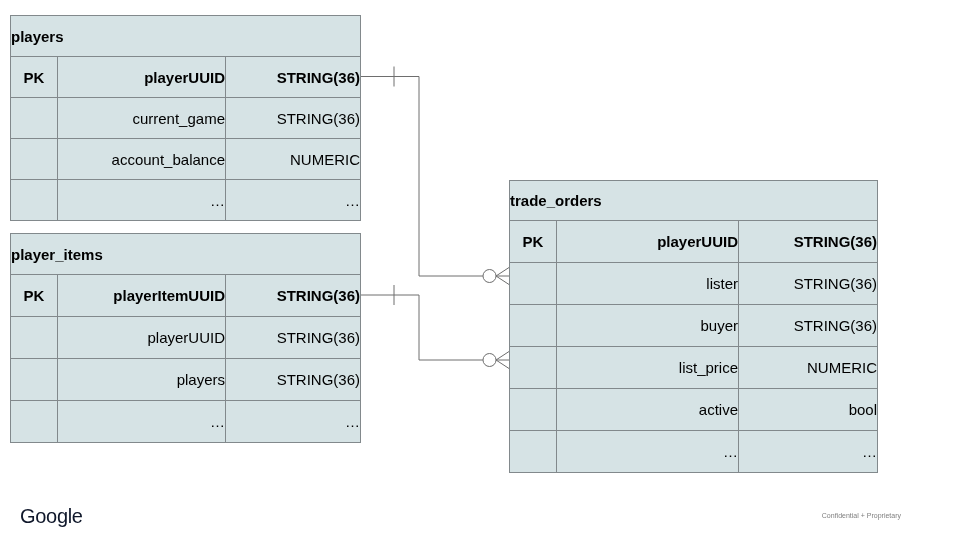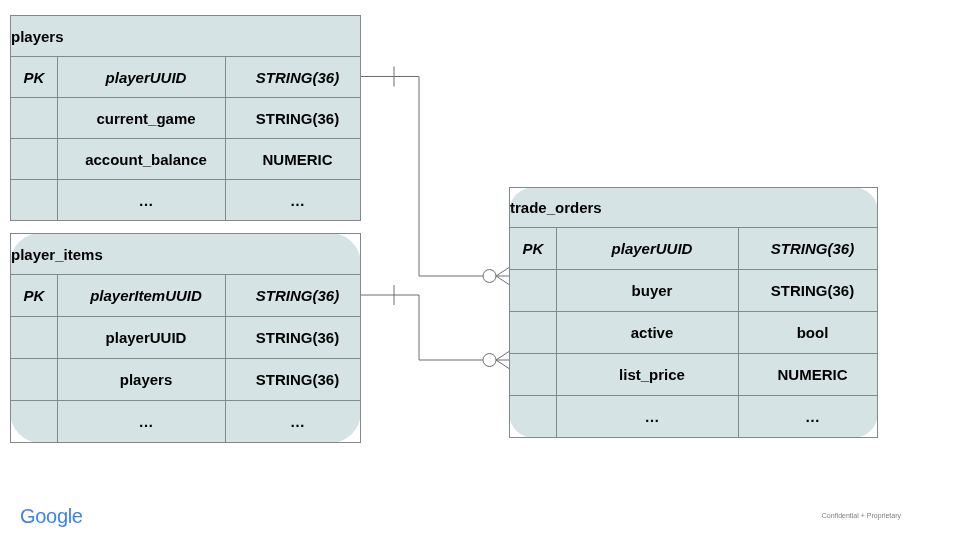--- a/index.html
+++ b/index.html
@@ -17,56 +17,55 @@
     table-layout: fixed;
     background: #d6e3e5;
     border: 1px solid #545b5e;
   }
   table.erd th, table.erd td {
     border: 1px solid #82898c;
     font-size: 15px;
     padding: 0;
     overflow: hidden;
     white-space: nowrap;
-    font-weight: bold;
   }
   table.erd th.tbl-title {
     font-weight: bold;
     text-align: left;
     vertical-align: middle;
   }
   table.erd td.key-cell { text-align: center; vertical-align: middle; }
   table.erd td.name-cell, table.erd td.type-cell {
-    text-align: center; vertical-align: middle; padding-left: 9px;
-  }
-  table.erd tr.pk-row td { font-weight: bold; font-style: italic; }
+    text-align: right; vertical-align: middle; padding-left: 9px;
+  }
+  table.erd tr.pk-row td { font-weight: bold; }
 
   #players-table { left: 10px; top: 15px; width: 350px; }
   #players-table thead tr { height: 41px; }
   #players-table tbody tr { height: 41px; }
 
-  #player-items-table { left: 10px; top: 233px; width: 350px; border-radius: 31px; }
+  #player-items-table { left: 10px; top: 233px; width: 350px; }
   #player-items-table thead tr { height: 41px; }
   #player-items-table tbody tr { height: 42px; }
 
-  #trade-orders-table { left: 509px; top: 187px; width: 368px; border-radius: 25px; }
+  #trade-orders-table { left: 509px; top: 180px; width: 368px; }
   #trade-orders-table thead tr { height: 40px; }
   #trade-orders-table tbody tr { height: 42px; }
 
   #connector-layer {
     position: absolute; left: 0; top: 0;
     width: 960px; height: 540px;
     pointer-events: none;
   }
   #google-logo {
     position: absolute;
     left: 20px; top: 505px;
     font-size: 20px;
     font-weight: 500;
-    color: #3b82f6;
+    color: #0f172a;
     letter-spacing: -0.3px;
   }
   #confidential-note {
     position: absolute;
     right: 59px; top: 512px;
     font-size: 7px;
     color: #7f7f7f;
   }
 </style>
 </head>
@@ -169,35 +168,40 @@
       </tr>
   </thead>
   <tbody>
     <tr class="pk-row">
       <td class="key-cell">PK</td>
       <td class="name-cell">playerUUID</td>
       <td class="type-cell">STRING(36)</td>
     </tr>
     <tr>
       <td class="key-cell"></td>
+      <td class="name-cell">lister</td>
+      <td class="type-cell">STRING(36)</td>
+    </tr>
+    <tr>
+      <td class="key-cell"></td>
       <td class="name-cell">buyer</td>
       <td class="type-cell">STRING(36)</td>
+    </tr>
+    <tr>
+      <td class="key-cell"></td>
+      <td class="name-cell">list_price</td>
+      <td class="type-cell">NUMERIC</td>
     </tr>
     <tr>
       <td class="key-cell"></td>
       <td class="name-cell">active</td>
       <td class="type-cell">bool</td>
     </tr>
     <tr>
       <td class="key-cell"></td>
-      <td class="name-cell">list_price</td>
-      <td class="type-cell">NUMERIC</td>
-    </tr>
-    <tr>
-      <td class="key-cell"></td>
       <td class="name-cell">…</td>
       <td class="type-cell">…</td>
     </tr>
   </tbody>
 </table>
 
 <div id="google-logo">Google</div>
 <div id="confidential-note">Confidential + Proprietary</div>
 
 </body></html>

